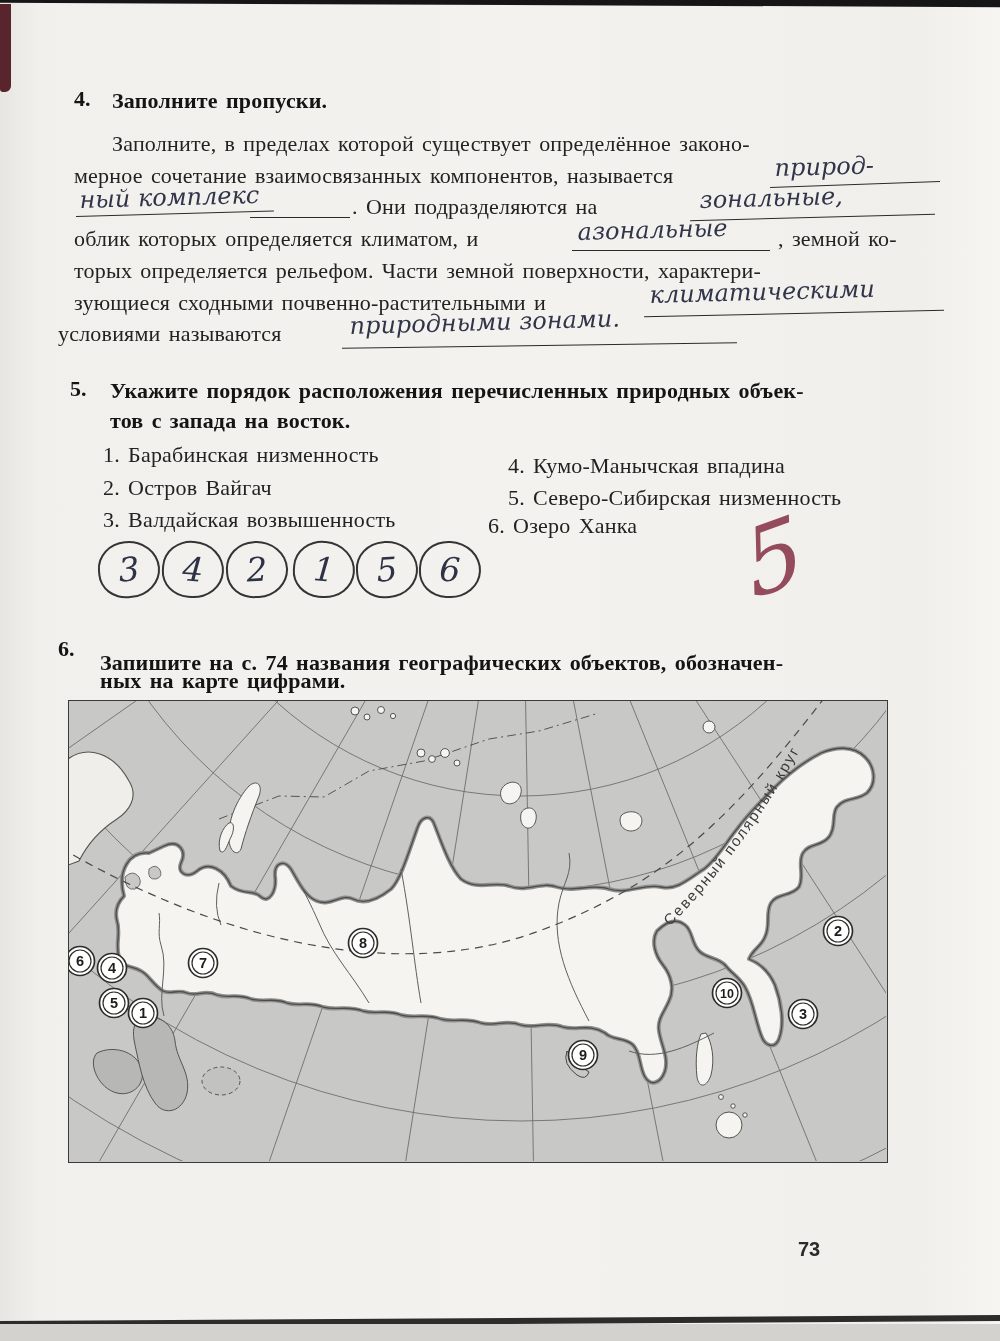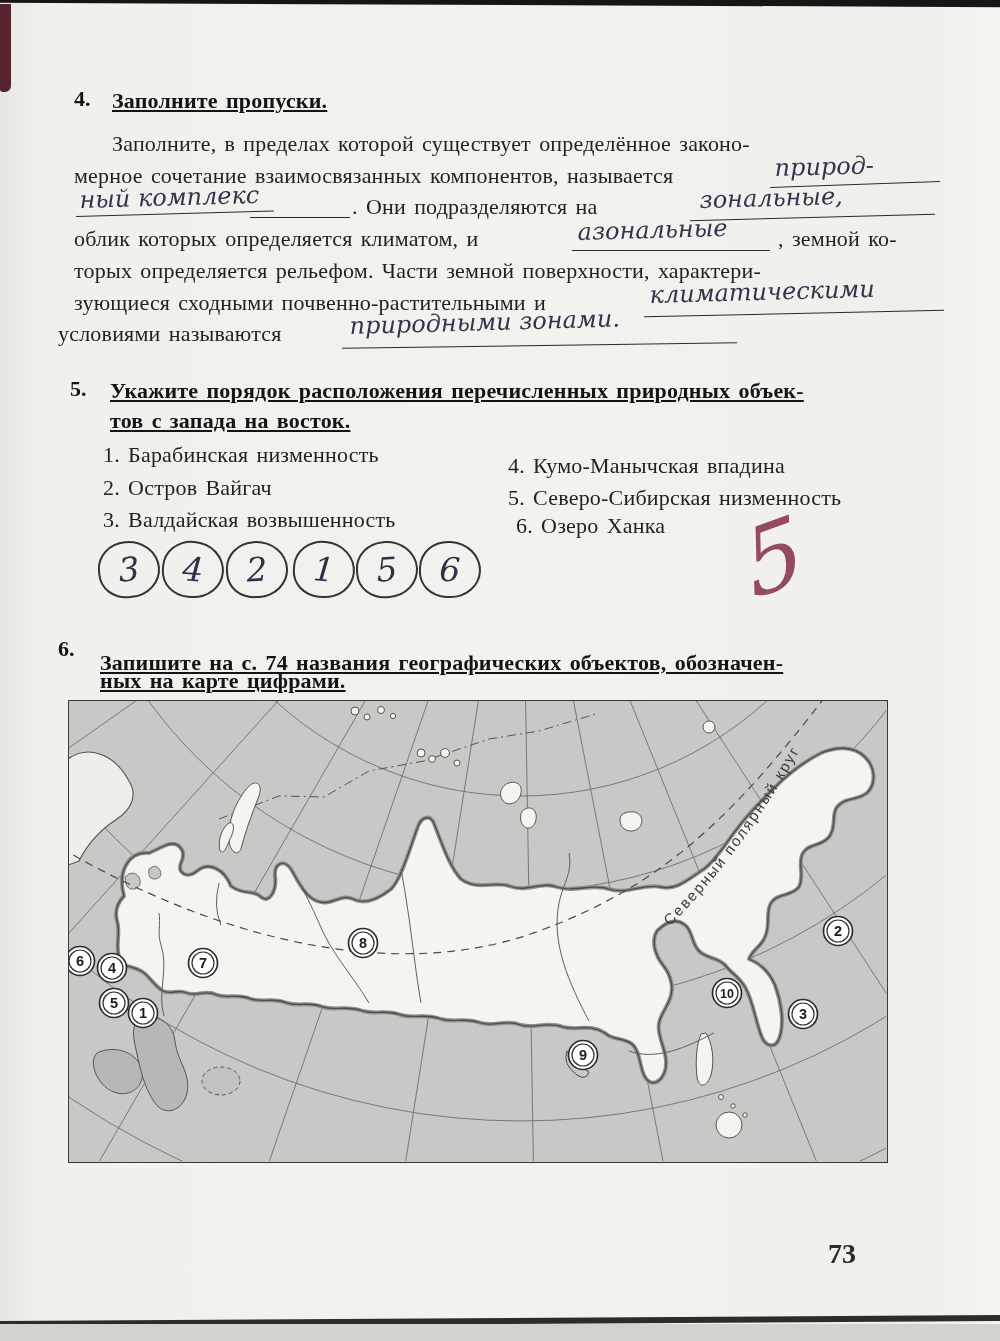--- a/index.html
+++ b/index.html
@@ -6,36 +6,36 @@
   #page{position:relative;width:1000px;height:1341px;overflow:hidden;
         background:linear-gradient(90deg,#e7e6e2 0%,#f1f0ec 4%,#f3f2ee 55%,#f0efeb 92%,#f6f5f2 100%);
         font-family:"Liberation Serif",serif;color:#1e1e1e;}
   
   .scan-top{position:absolute;left:-10px;top:-4px;width:1030px;height:9px;background:#161616;transform:rotate(.25deg);}
   .scan-bottom{position:absolute;left:-10px;top:1318px;width:1030px;height:6px;background:#2c2c2a;transform:rotate(-.35deg);}
   .scan-bottom2{position:absolute;left:0;top:1324px;width:1000px;height:17px;background:#d3d2ce;}
   .scan-left-maroon{position:absolute;left:0;top:4px;width:11px;height:88px;background:#58252c;border-radius:0 0 6px 3px;}
   
   .pline{position:absolute;font-size:22px;line-height:30px;letter-spacing:.2px;word-spacing:2.5px;white-space:nowrap;color:#222;}
-  .bold{font-weight:bold;color:#141414;text-decoration:underline;}
+  .bold{font-weight:bold;color:#141414;}
   .tasknum{position:absolute;font-weight:bold;font-size:22px;color:#141414;}
   
   .hw{position:absolute;font-family:"DejaVu Serif",serif;font-style:italic;color:#31354a;
       font-size:24px;white-space:nowrap;transform:rotate(-1.6deg);transform-origin:left bottom;}
   .hw-under{border-bottom:1.6px solid #2a2a2a;padding:0 14px 2px 4px;}
   .blankline{position:absolute;border-bottom:1.6px solid #2a2a2a;height:1px;}
   
   .ans-circle{position:absolute;width:58px;height:53px;border:2.2px solid #343434;border-radius:48% 52% 50% 46%;
       display:flex;align-items:center;justify-content:center;background:transparent;}
   .ans-digit{font-family:"DejaVu Serif",serif;font-style:italic;font-size:33px;color:#2e3246;}
   .grade-red{position:absolute;font-family:"DejaVu Serif",serif;font-style:italic;font-size:92px;
       color:#8d3f51;transform:rotate(-20deg) skewX(-8deg);opacity:.92;line-height:1;}
   
   .map-frame{position:absolute;left:68px;top:700px;width:820px;height:463px;border:1.6px solid #3a3a38;box-sizing:border-box;background:#c8c8c6;}
-  .pagenum{position:absolute;left:828px;top:1238px;font-family:Liberation Serif, serif;font-weight:bold;font-size:28px;color:#2b2b2b;}
+  .pagenum{position:absolute;left:798px;top:1238px;font-family:Liberation Sans, sans-serif;font-weight:bold;font-size:20px;color:#2b2b2b;}
 </style>
 </head>
 <body>
 
 <div id="page">
 
   <div class="scan-top"></div>
   <div class="scan-left-maroon"></div>
 
   <div class="tasknum" style="left:74px;top:86px">4.</div>
@@ -69,21 +69,21 @@
 
   <div class="tasknum" style="left:70px;top:376px">5.</div>
   <div class="pline bold" style="left:110px;top:376px">Укажите порядок расположения перечисленных природных объек-</div>
   <div class="pline bold" style="left:110px;top:406px">тов с запада на восток.</div>
 
   <div class="pline" style="left:103px;top:440px">1. Барабинская низменность</div>
   <div class="pline" style="left:103px;top:473px">2. Остров Вайгач</div>
   <div class="pline" style="left:103px;top:505px">3. Валдайская возвышенность</div>
   <div class="pline" style="left:508px;top:451px">4. Кумо-Манычская впадина</div>
   <div class="pline" style="left:508px;top:483px">5. Северо-Сибирская низменность</div>
-  <div class="pline" style="left:516px;top:511px">6. Озеро Ханка</div>
+  <div class="pline" style="left:488px;top:511px">6. Озеро Ханка</div>
 
   <div>
       <div class="ans-circle" style="left: 98px; top: 541px; transform: rotate(-5deg);">
         <span class="ans-digit">3</span>
       </div>
       <div class="ans-circle" style="left: 162px; top: 541px; transform: rotate(4deg);">
         <span class="ans-digit">4</span>
       </div>
       <div class="ans-circle" style="left: 226px; top: 541px; transform: rotate(-3deg);">
         <span class="ans-digit">2</span>

